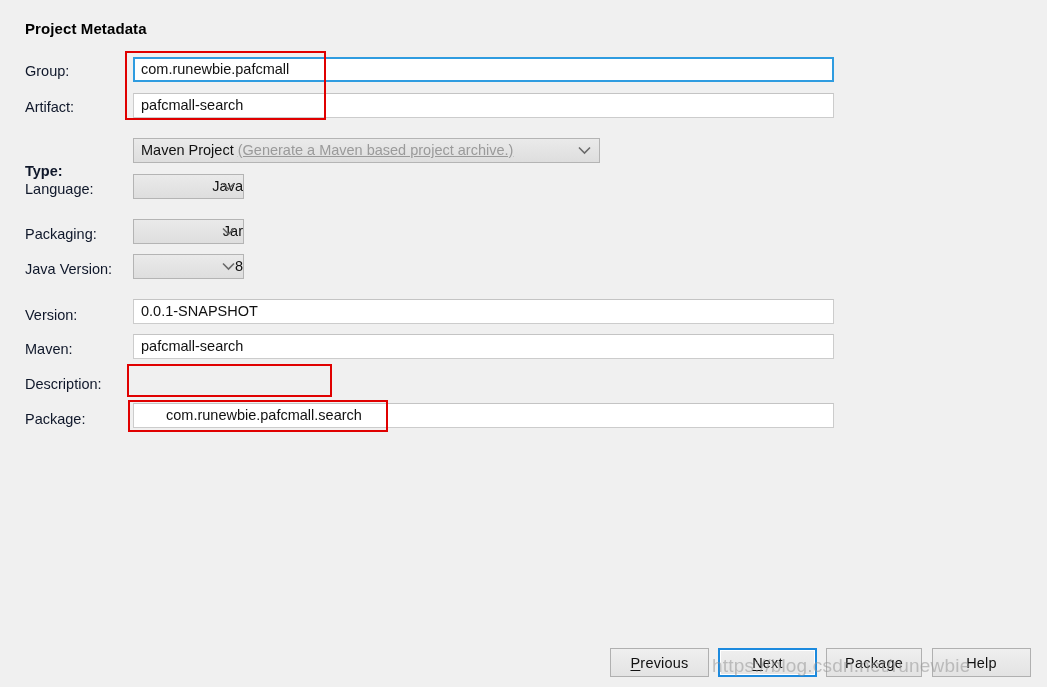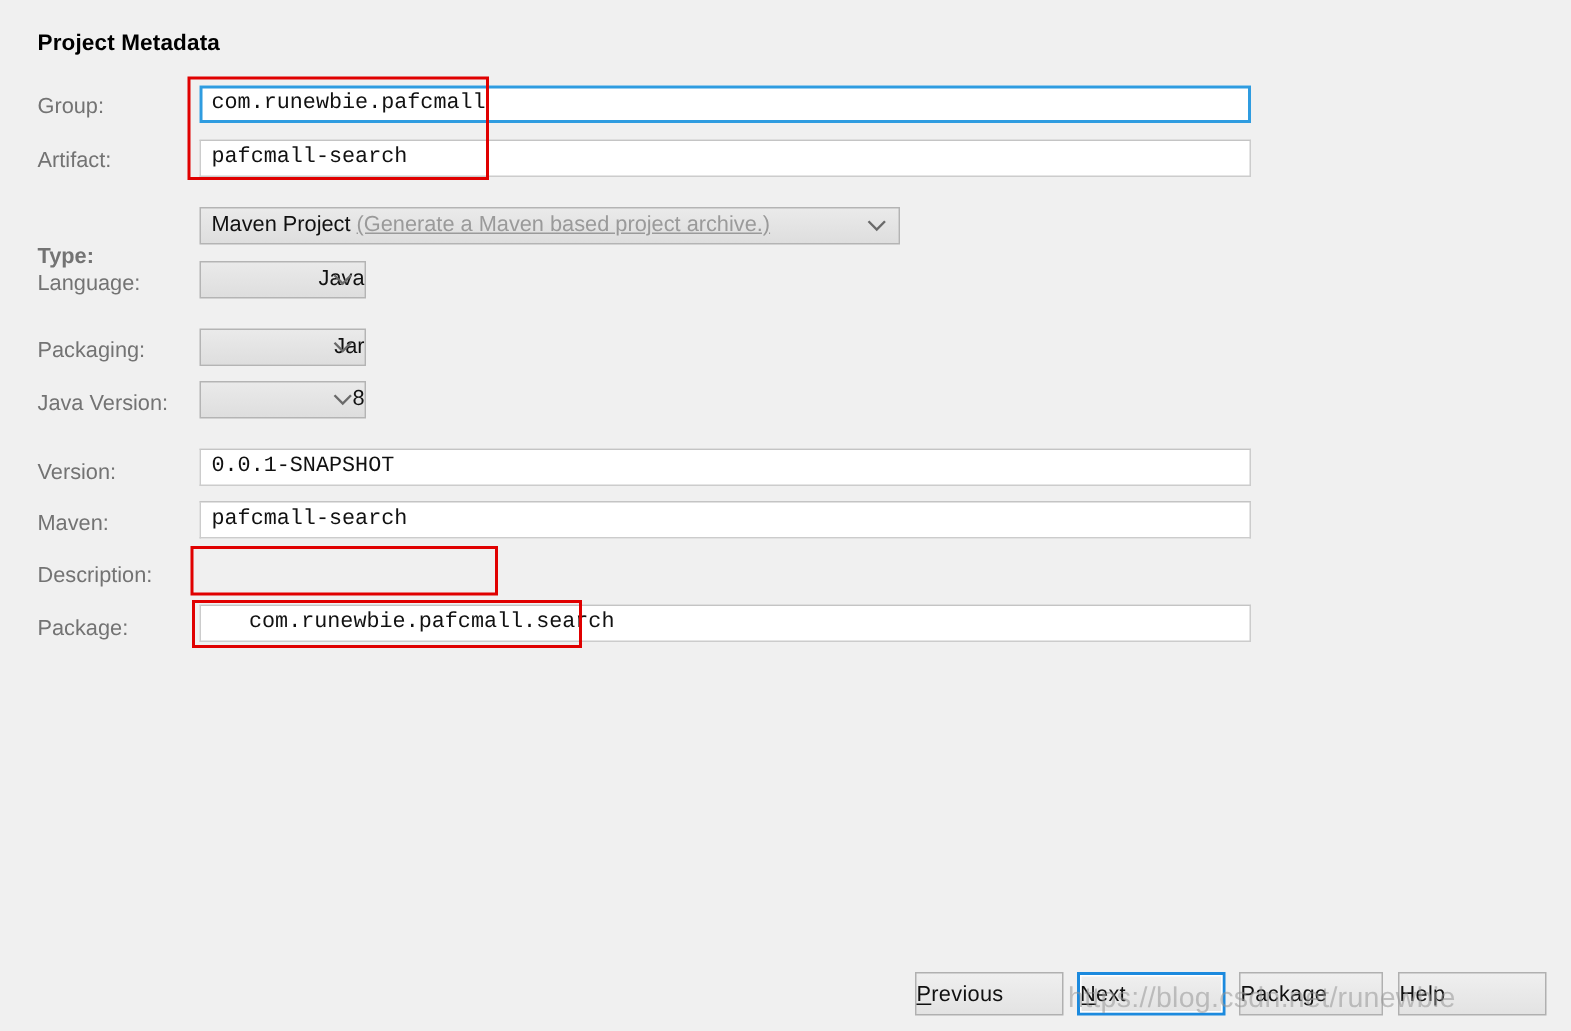--- a/index.html
+++ b/index.html
@@ -31,35 +31,35 @@
     font-size: 15px;
     color: #000;
     letter-spacing: 0.1px;
   }
 
   
   .lbl {
     position: absolute;
     left: 25px;
     font-size: 14.5px;
-    color: #737373;
+    color: #0f172a;
     white-space: nowrap;
     line-height: 20px;
   }
 
   
   .tfield {
     position: absolute;
     left: 133px;
     height: 25px;
     box-sizing: border-box;
     background: #ffffff;
     border: 1px solid #cccccc;
     border-top-color: #c4c4c4;
-    font-family: Liberation Mono, monospace;
+    font-family: Liberation Sans, sans-serif;
     font-size: 14.5px;
     color: #111;
     padding: 0 0 0 7px;
     line-height: 23px;
     white-space: nowrap;
     overflow: hidden;
   }
   .tfield.wide { width: 701px; }
   .tfield.focused {
     border: 2px solid #2f9ce0;
@@ -115,20 +115,21 @@
     position: absolute;
     box-sizing: border-box;
     height: 29px;
     background: linear-gradient(#efefef, #e3e3e3);
     border: 1px solid #b0b0b0;
     font-family: "Liberation Sans", "DejaVu Sans", sans-serif;
     font-size: 14.5px;
     color: #111;
     display: flex;
     align-items: center;
+    justify-content: center;
     letter-spacing: 0.2px;
   }
   .btn.default {
     border: 2px solid #1c8ade;
     outline: 1px solid #ffffff;
     outline-offset: -3px;
   }
   .btn u { text-underline-offset: 2px; }
 
   

